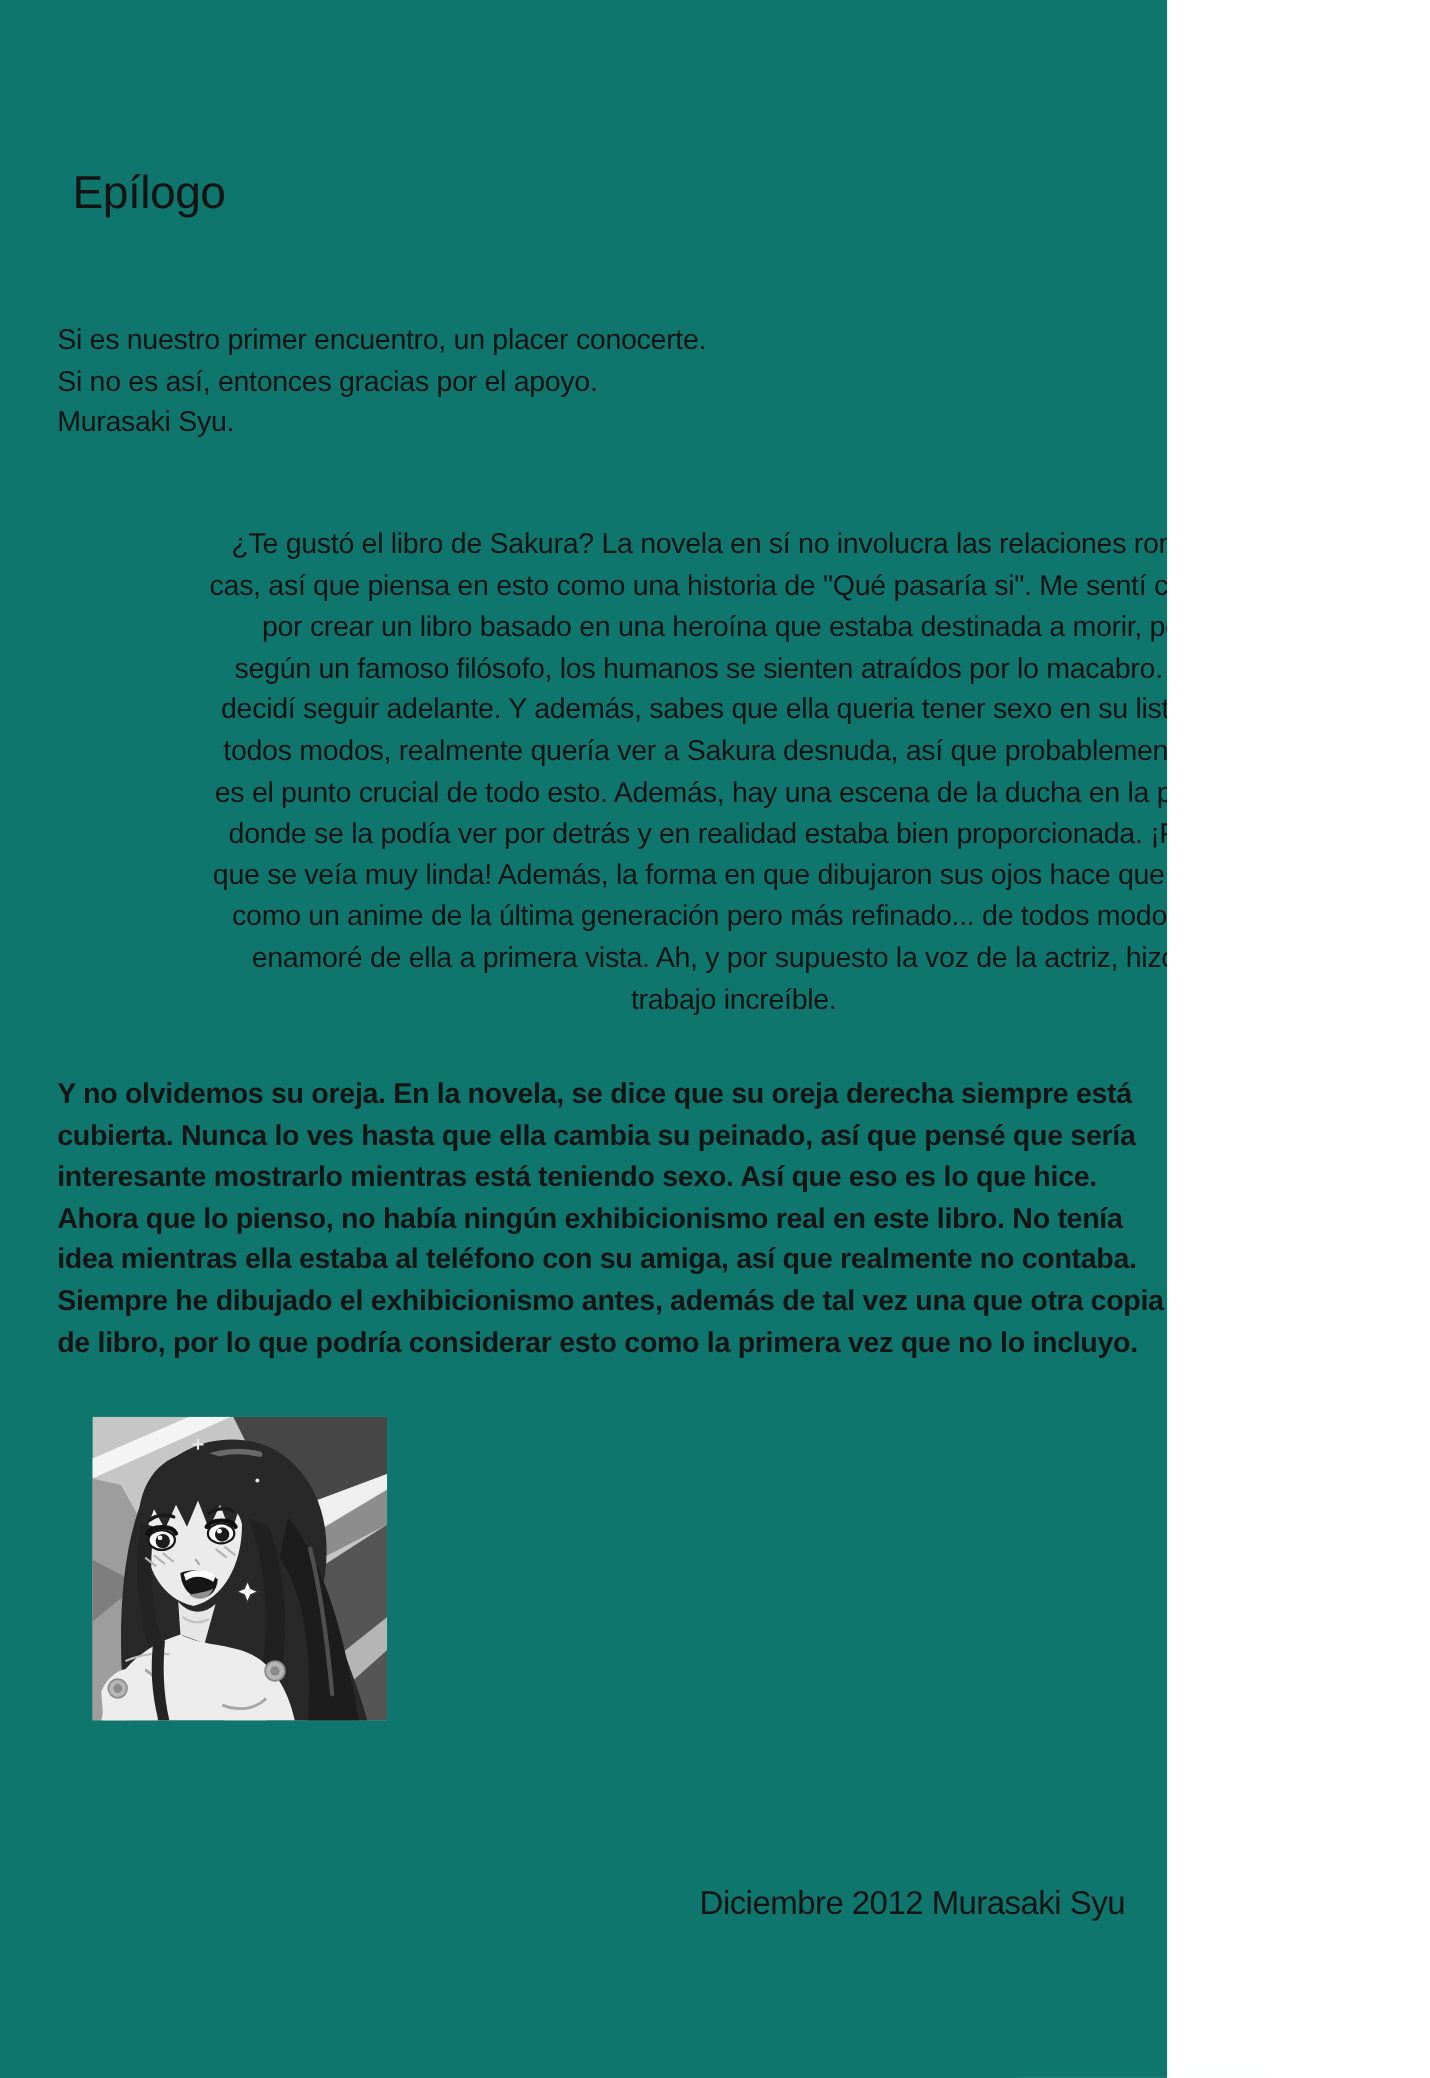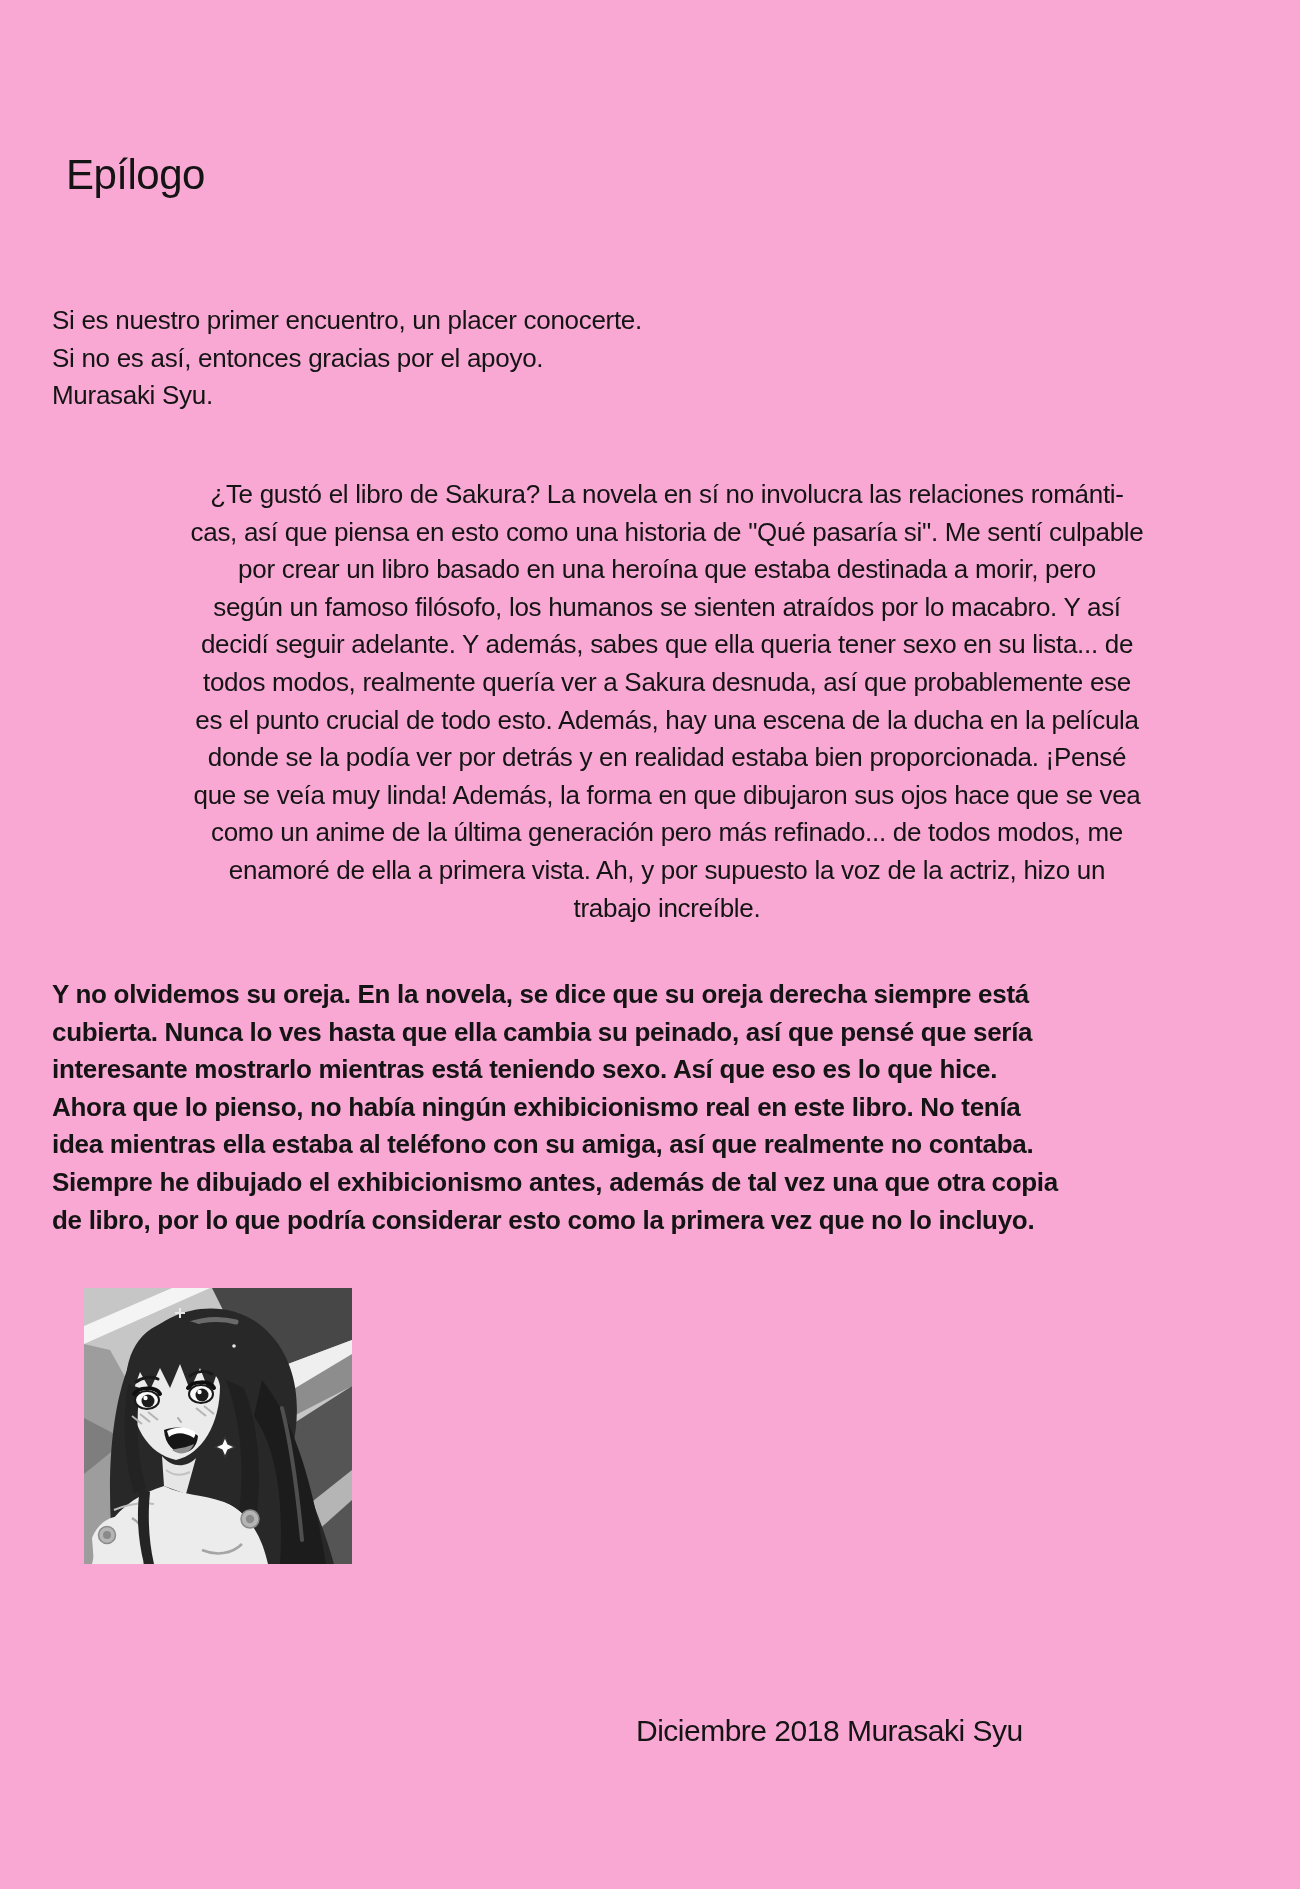--- a/index.html
+++ b/index.html
@@ -2,23 +2,23 @@
 <html lang="es"><head>
 <meta charset="utf-8">
 <style>
   html, body {
     margin: 0;
     padding: 0;
     background: #ffffff;
   }
   .page {
     position: relative;
-    width: 1300px;
+    width: 1061px;
     height: 1889px;
-    background: #f9a8d4;
+    background: #0f766e;
     overflow: hidden;
     font-family: "Liberation Sans", "DejaVu Sans", sans-serif;
     color: #141414;
   }
   .page-title {
     position: absolute;
     top: 152px;
     left: 66px;
     font-size: 42px;
     font-weight: 400;
@@ -29,21 +29,21 @@
   .para {
     position: absolute;
     left: 52px;
     width: 1230px;
     margin: 0;
     font-size: 26px;
     line-height: 37.6px;
     letter-spacing: -0.3px;
     white-space: pre;
   }
-  .para-greeting { top: 290px; margin-top: 12px; }
+  .para-greeting { top: 290px; }
   .para-sakura   { top: 476px; text-align: center; }
   .para-ear      { top: 976px; font-weight: bold; }
   .illustration {
     position: absolute;
     top: 1288px;
     left: 84px;
     width: 268px;
     height: 276px;
   }
   .illustration svg { display: block; }
@@ -151,15 +151,15 @@
       <circle cx="166" cy="231" r="9" fill="#b5b5b5" stroke="#8a8a8a" stroke-width="1.5"></circle>
       <circle cx="166" cy="231" r="4.2" fill="#8a8a8a"></circle>
 
       <path d="M56,200 C52,226 54,252 60,276 L70,276 C64,250 64,224 66,204 Z" fill="#242424"></path>
 
       <path d="M96,20 L96,30 M91,25 L101,25" stroke="#e8e8e8" stroke-width="2"></path>
       <circle cx="150" cy="58" r="1.8" fill="#e8e8e8"></circle>
     </svg>
   </div>
 
-  <div class="signature">Diciembre 2018 Murasaki Syu</div>
+  <div class="signature">Diciembre 2012 Murasaki Syu</div>
 
 </div>
 
 </body></html>

